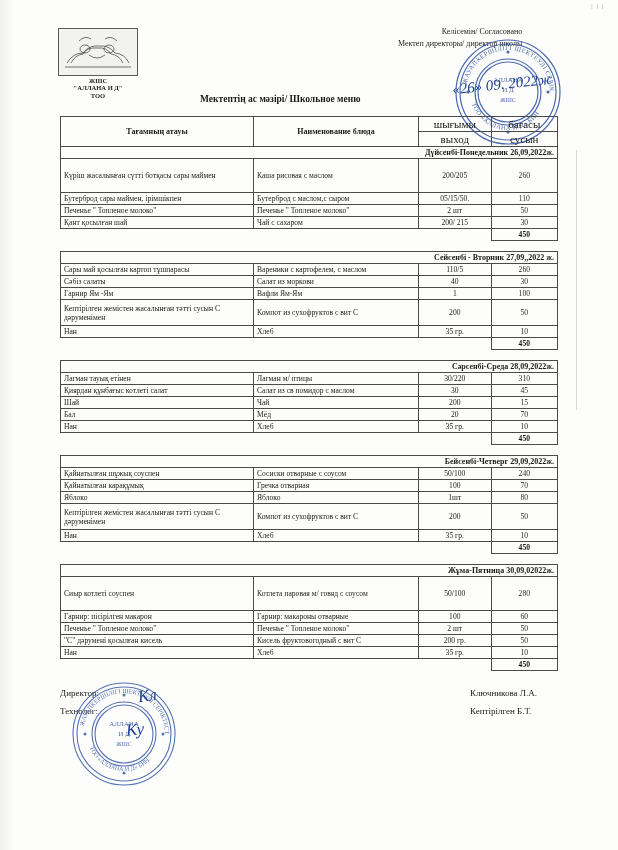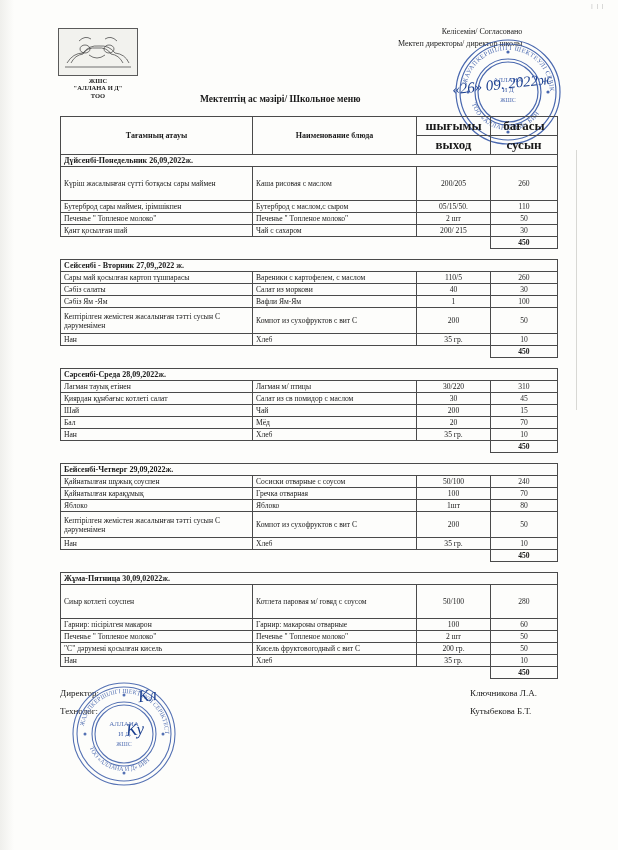--- a/index.html
+++ b/index.html
@@ -130,23 +130,23 @@
   thead th {
     font-weight: bold;
     text-align: center;
     font-size: 8px;
     padding: 3px 2px;
   }
   .col-kz { width: 200px; }
   .col-ru { width: 168px; }
   .col-out { width: 68px; text-align: center; }
   .col-price { width: 62px; text-align: center; }
-  .sub-hdr { font-size: 13px; font-weight: bold; }
+  .sub-hdr { font-size: 11px; font-weight: normal; }
   .day-row td {
-    text-align: left;
+    text-align: right;
     font-weight: bold;
     font-size: 8px;
     padding: 2px 0;
     margin-left: 48px;
   }
   .cell-c { text-align: center; }
   .total-row td {
     font-weight: bold;
     text-align: center;
   }
@@ -318,21 +318,21 @@
           <td class="cell-c">110/5</td>
           <td class="cell-c price-col">260</td>
         </tr>
         <tr>
           <td>Сәбіз  салаты</td>
           <td>Салат из моркови</td>
           <td class="cell-c">40</td>
           <td class="cell-c price-col">30</td>
         </tr>
         <tr>
-          <td>Сәбіз Ям -Ям</td>
+          <td>Гарнир Ям -Ям</td>
           <td>Вафли  Ям-Ям</td>
           <td class="cell-c">1</td>
           <td class="cell-c price-col">100</td>
         </tr>
         <tr class="t2">
           <td>Кептірілген жемістен жасалынған тәтті сусын С дәруменімен</td>
           <td>Компот из сухофруктов с   вит С</td>
           <td class="cell-c">200</td>
           <td class="cell-c price-col">50</td>
         </tr>
@@ -471,21 +471,21 @@
 
   <div class="footer">
     <div class="row">
       <span class="lbl">Директор:</span>
       <span class="sig-ink sig1">Кл</span>
       <span class="name">Ключникова Л.А.</span>
     </div>
     <div class="row">
       <span class="lbl">Технолог:</span>
       <span class="sig-ink sig2">Ку</span>
-      <span class="name">Кутыбекова Б.Т.</span>
+      <span class="name">Кептірілген Б.Т.</span>
     </div>
   </div>
 
   <div class="stamp-2">
     <svg width="112" height="112" viewBox="0 0 112 112">
       <g fill="none" stroke="#2b4fa2" stroke-width="1.1">
         <circle cx="56" cy="56" r="51"></circle>
         <circle cx="56" cy="56" r="47"></circle>
         <circle cx="56" cy="56" r="32"></circle>
         <circle cx="56" cy="56" r="29"></circle>

